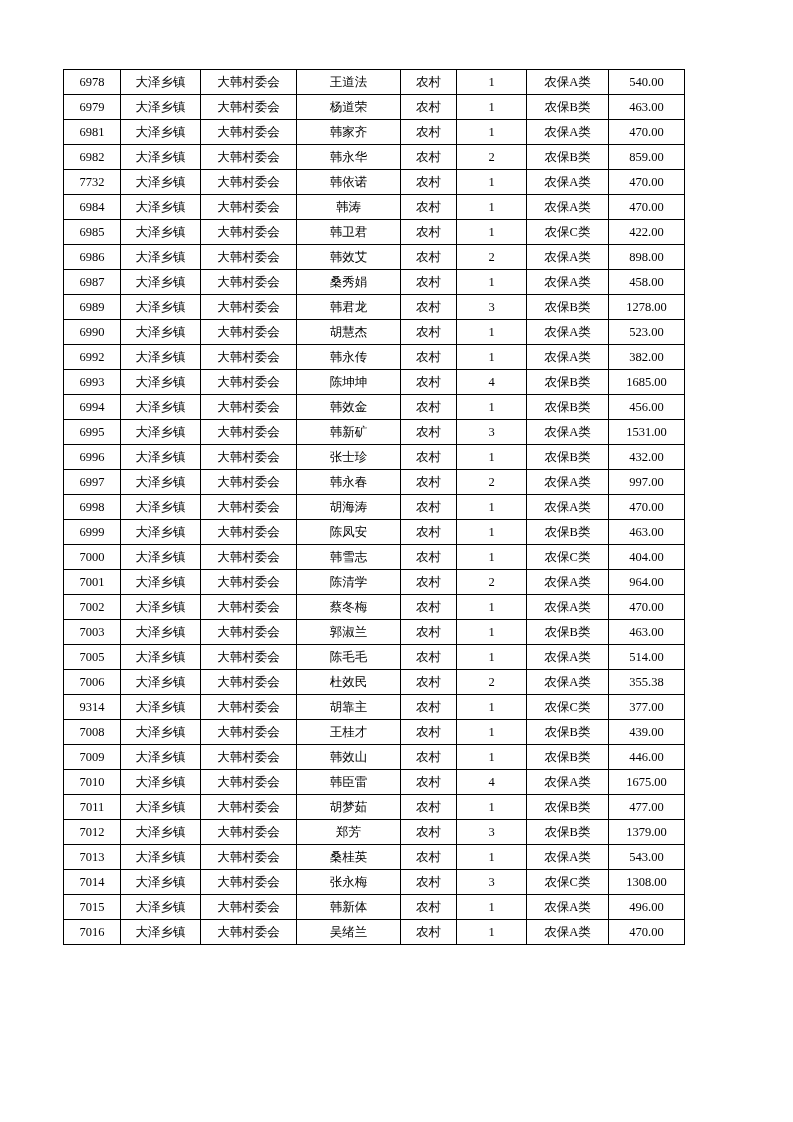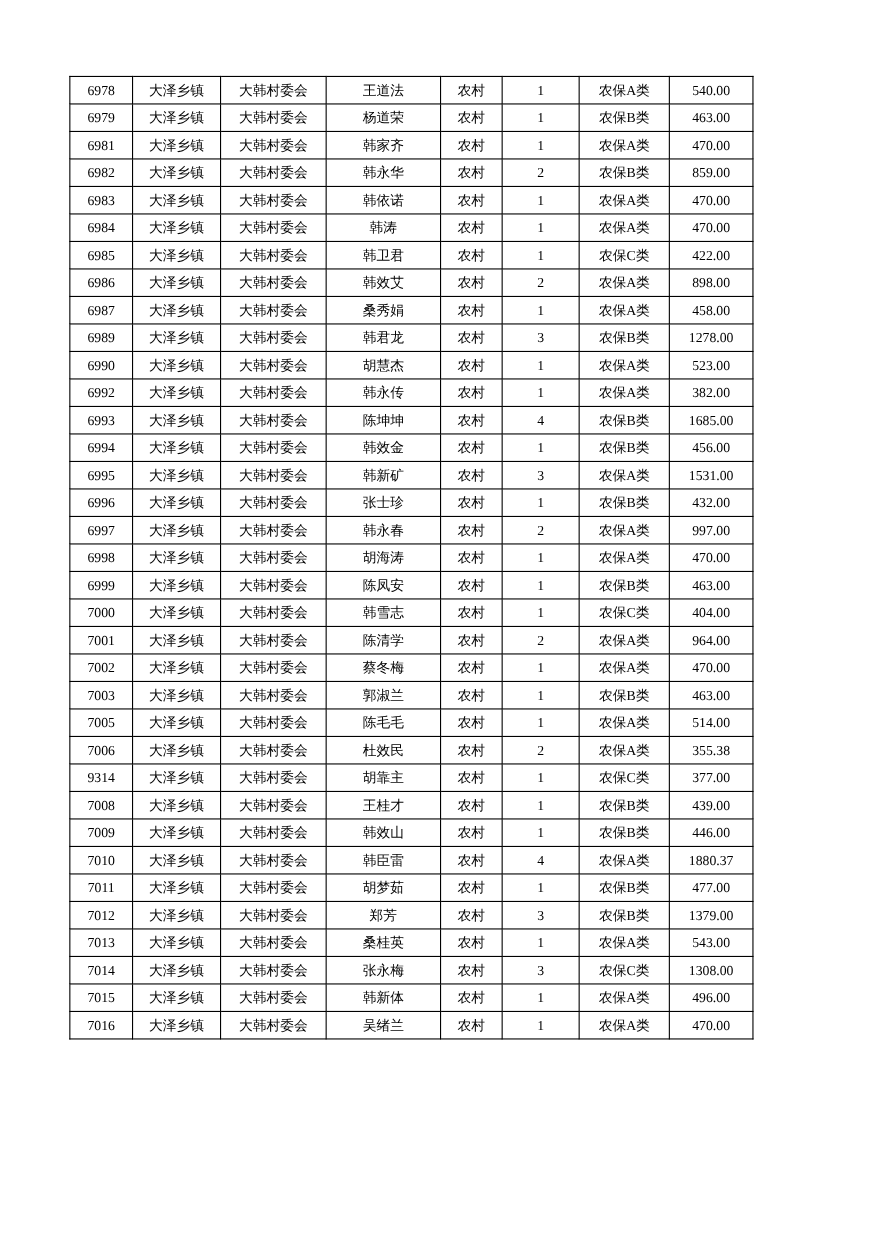--- a/index.html
+++ b/index.html
@@ -86,21 +86,21 @@
           <td>6982</td>
           <td>大泽乡镇</td>
           <td>大韩村委会</td>
           <td>韩永华</td>
           <td>农村</td>
           <td>2</td>
           <td>农保B类</td>
           <td>859.00</td>
         </tr>
         <tr>
-          <td>6983</td>
+          <td>7732</td>
           <td>大泽乡镇</td>
           <td>大韩村委会</td>
           <td>韩依诺</td>
           <td>农村</td>
           <td>1</td>
           <td>农保A类</td>
           <td>470.00</td>
         </tr>
         <tr>
           <td>6984</td>
@@ -333,21 +333,21 @@
           <td>446.00</td>
         </tr>
         <tr>
           <td>7010</td>
           <td>大泽乡镇</td>
           <td>大韩村委会</td>
           <td>韩臣雷</td>
           <td>农村</td>
           <td>4</td>
           <td>农保A类</td>
-          <td>1880.37</td>
+          <td>1675.00</td>
         </tr>
         <tr>
           <td>7011</td>
           <td>大泽乡镇</td>
           <td>大韩村委会</td>
           <td>胡梦茹</td>
           <td>农村</td>
           <td>1</td>
           <td>农保B类</td>
           <td>477.00</td>

